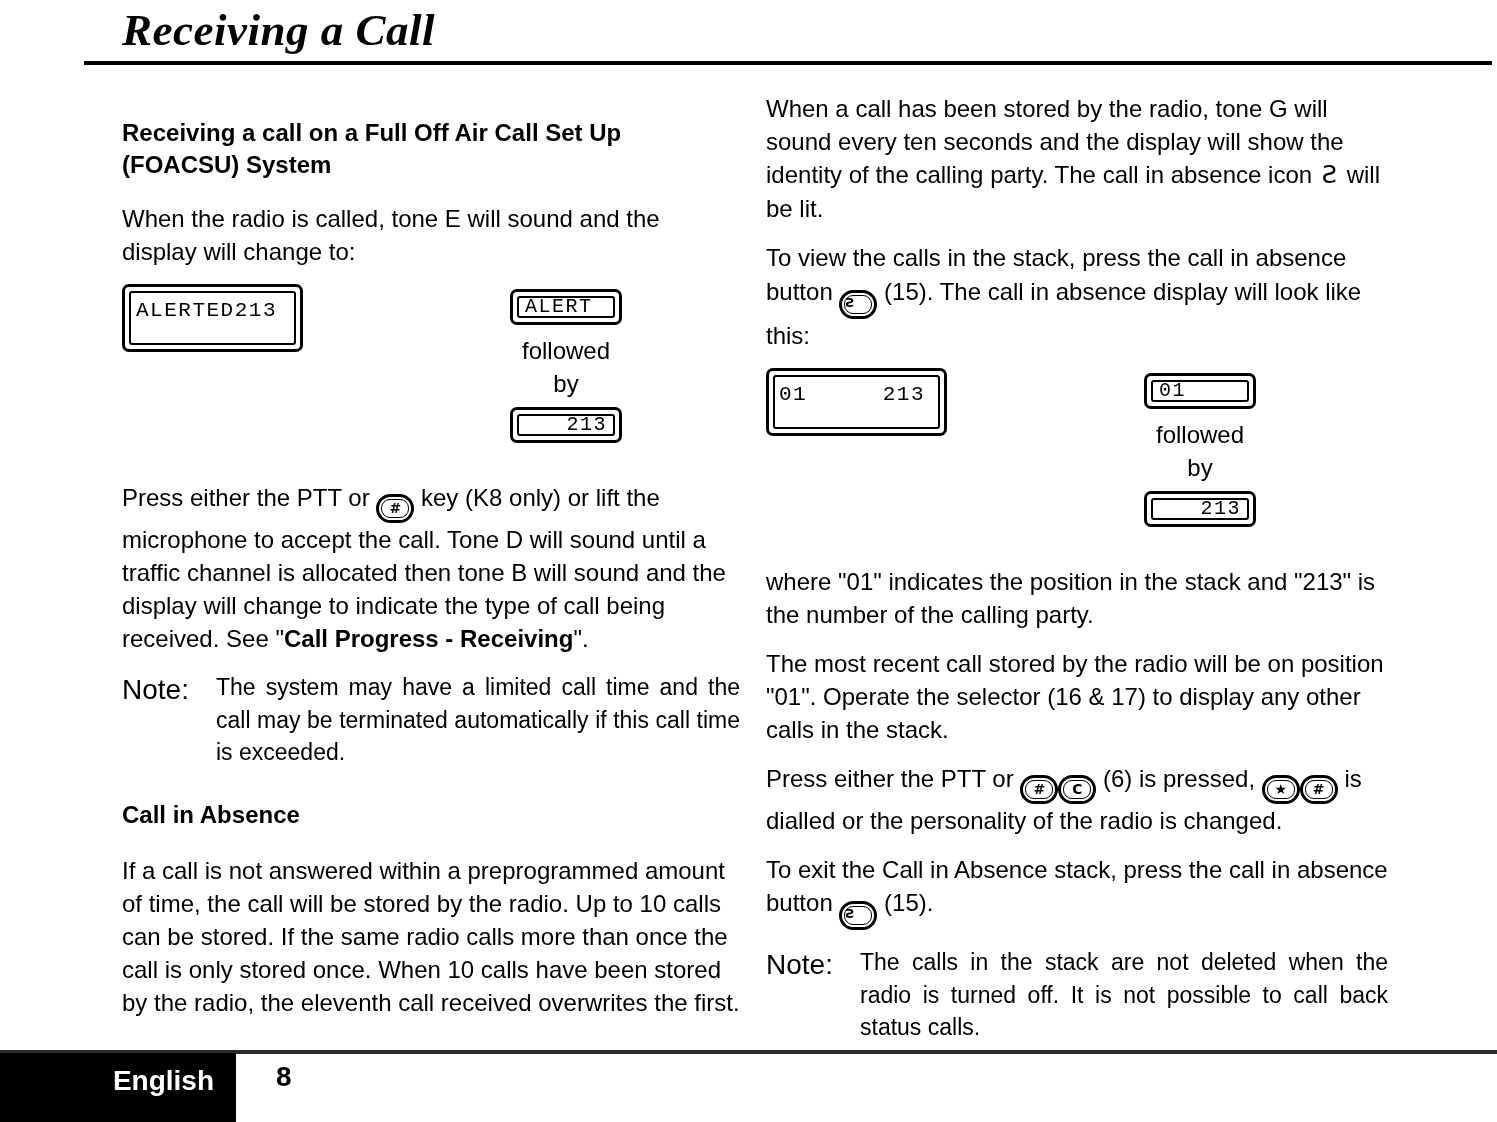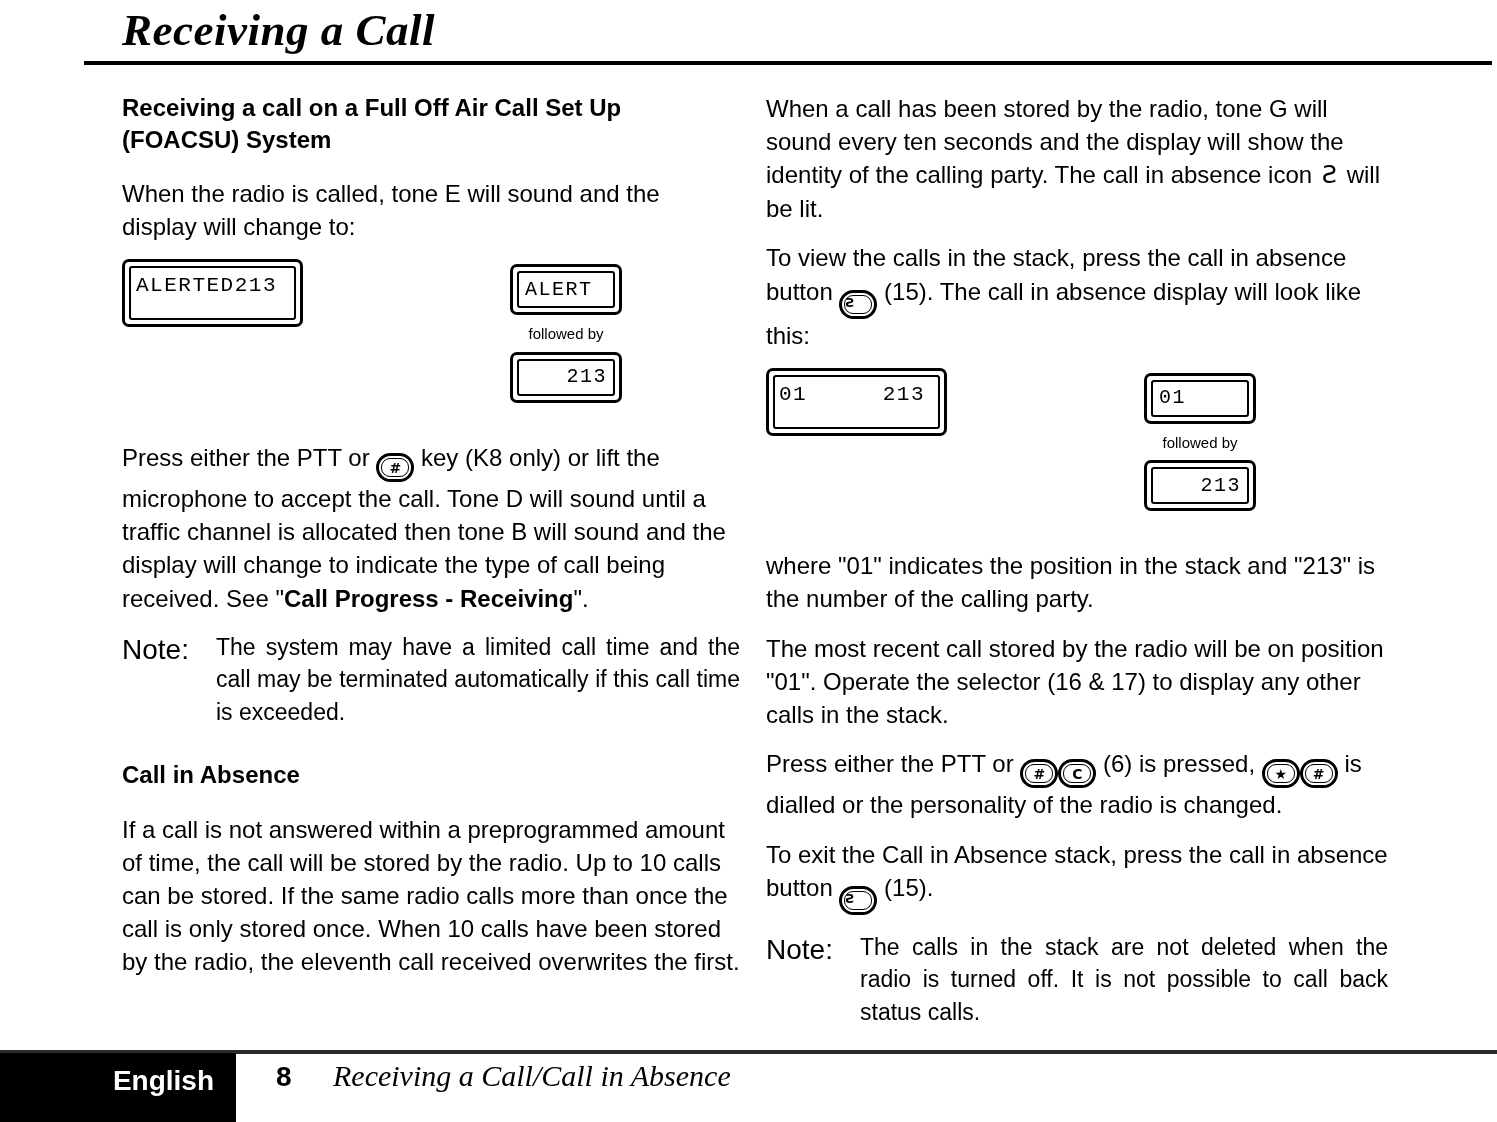--- a/index.html
+++ b/index.html
@@ -10,21 +10,21 @@
   }
   
   .header-title {
     position:absolute; left:122px; top:4px;
     font-family:"Liberation Serif", serif; font-style:italic; font-weight:bold;
     font-size:45px; letter-spacing:0.5px;
   }
   .header-rule { position:absolute; left:84px; top:61px; width:1408px; height:4px; background:#000; }
 
   
-  .columns { position:absolute; top:92px; left:122px; display:flex; gap:26px; }
+  .columns { position:absolute; top:92px; left:122px; display:flex; gap:26px;align-items:center; }
   .col { width:618px; font-size:24px; line-height:1.38; }
   .col-right { width:622px; }
   .subhead { font-size:24px; font-weight:bold; margin:0 0 20px; line-height:1.35; }
   .subhead2 { margin-top:30px; margin-bottom:22px; }
   .para { margin:0 0 16px; }
 
   
   .key {
     display:inline-flex; box-sizing:border-box; width:38px; height:29px;
     border:3px solid #000; border-radius:15px; padding:2px;
@@ -47,28 +47,28 @@
   .lcd { box-sizing:border-box; background:#fff; border:3px solid #000; border-radius:7px; padding:4px; }
   .lcd-inner {
     box-sizing:border-box; width:100%; height:100%;
     border:2px solid #000; border-radius:3px;
     font-family:"Liberation Mono","DejaVu Sans Mono",monospace;
     font-size:21px; letter-spacing:1.5px; display:flex;
   }
   .lcd-big { width:181px; height:68px; flex-shrink:0; }
   .lcd-big .lcd-inner { justify-content:space-between; align-items:flex-start; padding:4px 21px 0 5px; }
   .lcd-big.v2 .lcd-inner { padding:4px 13px 0 4px; }
-  .lcd-small { width:112px; height:51px; }
+  .lcd-small { width:112px; height:36px; }
   .lcd-small .lcd-inner { align-items:center; padding:1px 6px; font-size:20px; }
   .lcd-small.right .lcd-inner { justify-content:flex-end; }
 
   .display-row { display:flex; align-items:flex-start; margin:8px 0 38px; }
   .display-row .stack { margin-left:auto; margin-right:118px; margin-top:5px; width:112px; }
   .col-right .display-row .stack { margin-right:132px; }
-  .followed-by { font-size:15px; text-align:center; margin:9px 0 7px; }
+  .followed-by { font-size:24px; text-align:center; margin:9px 0 7px; }
 
   
   .note { display:flex; margin:2px 0 16px; }
   .note-label { font-weight:normal; width:94px; flex-shrink:0; font-size:28px; }
   .note-text { flex:1; text-align:justify; font-size:23px; line-height:1.42; }
 
   
   .footer-rule { position:absolute; left:0; top:1050px; width:1497px; height:4px; background:#2b2b2b; }
   .footer-lang {
     position:absolute; left:0; top:1053px; width:236px; height:69px; background:#000;
@@ -182,15 +182,14 @@
       <div class="note">
         <span class="note-label">Note:</span>
         <span class="note-text">The calls in the stack are not deleted when the radio is turned off. It is not possible to call back status calls.</span>
       </div>
     </div>
   </div>
 
   <div class="footer-rule"></div>
   <div class="footer-lang">English</div>
   <div class="footer-page">8</div>
-  <div class="footer-section">Receiving a Call/Call in Absence</div>
 
 </div>
 
 </body></html>

